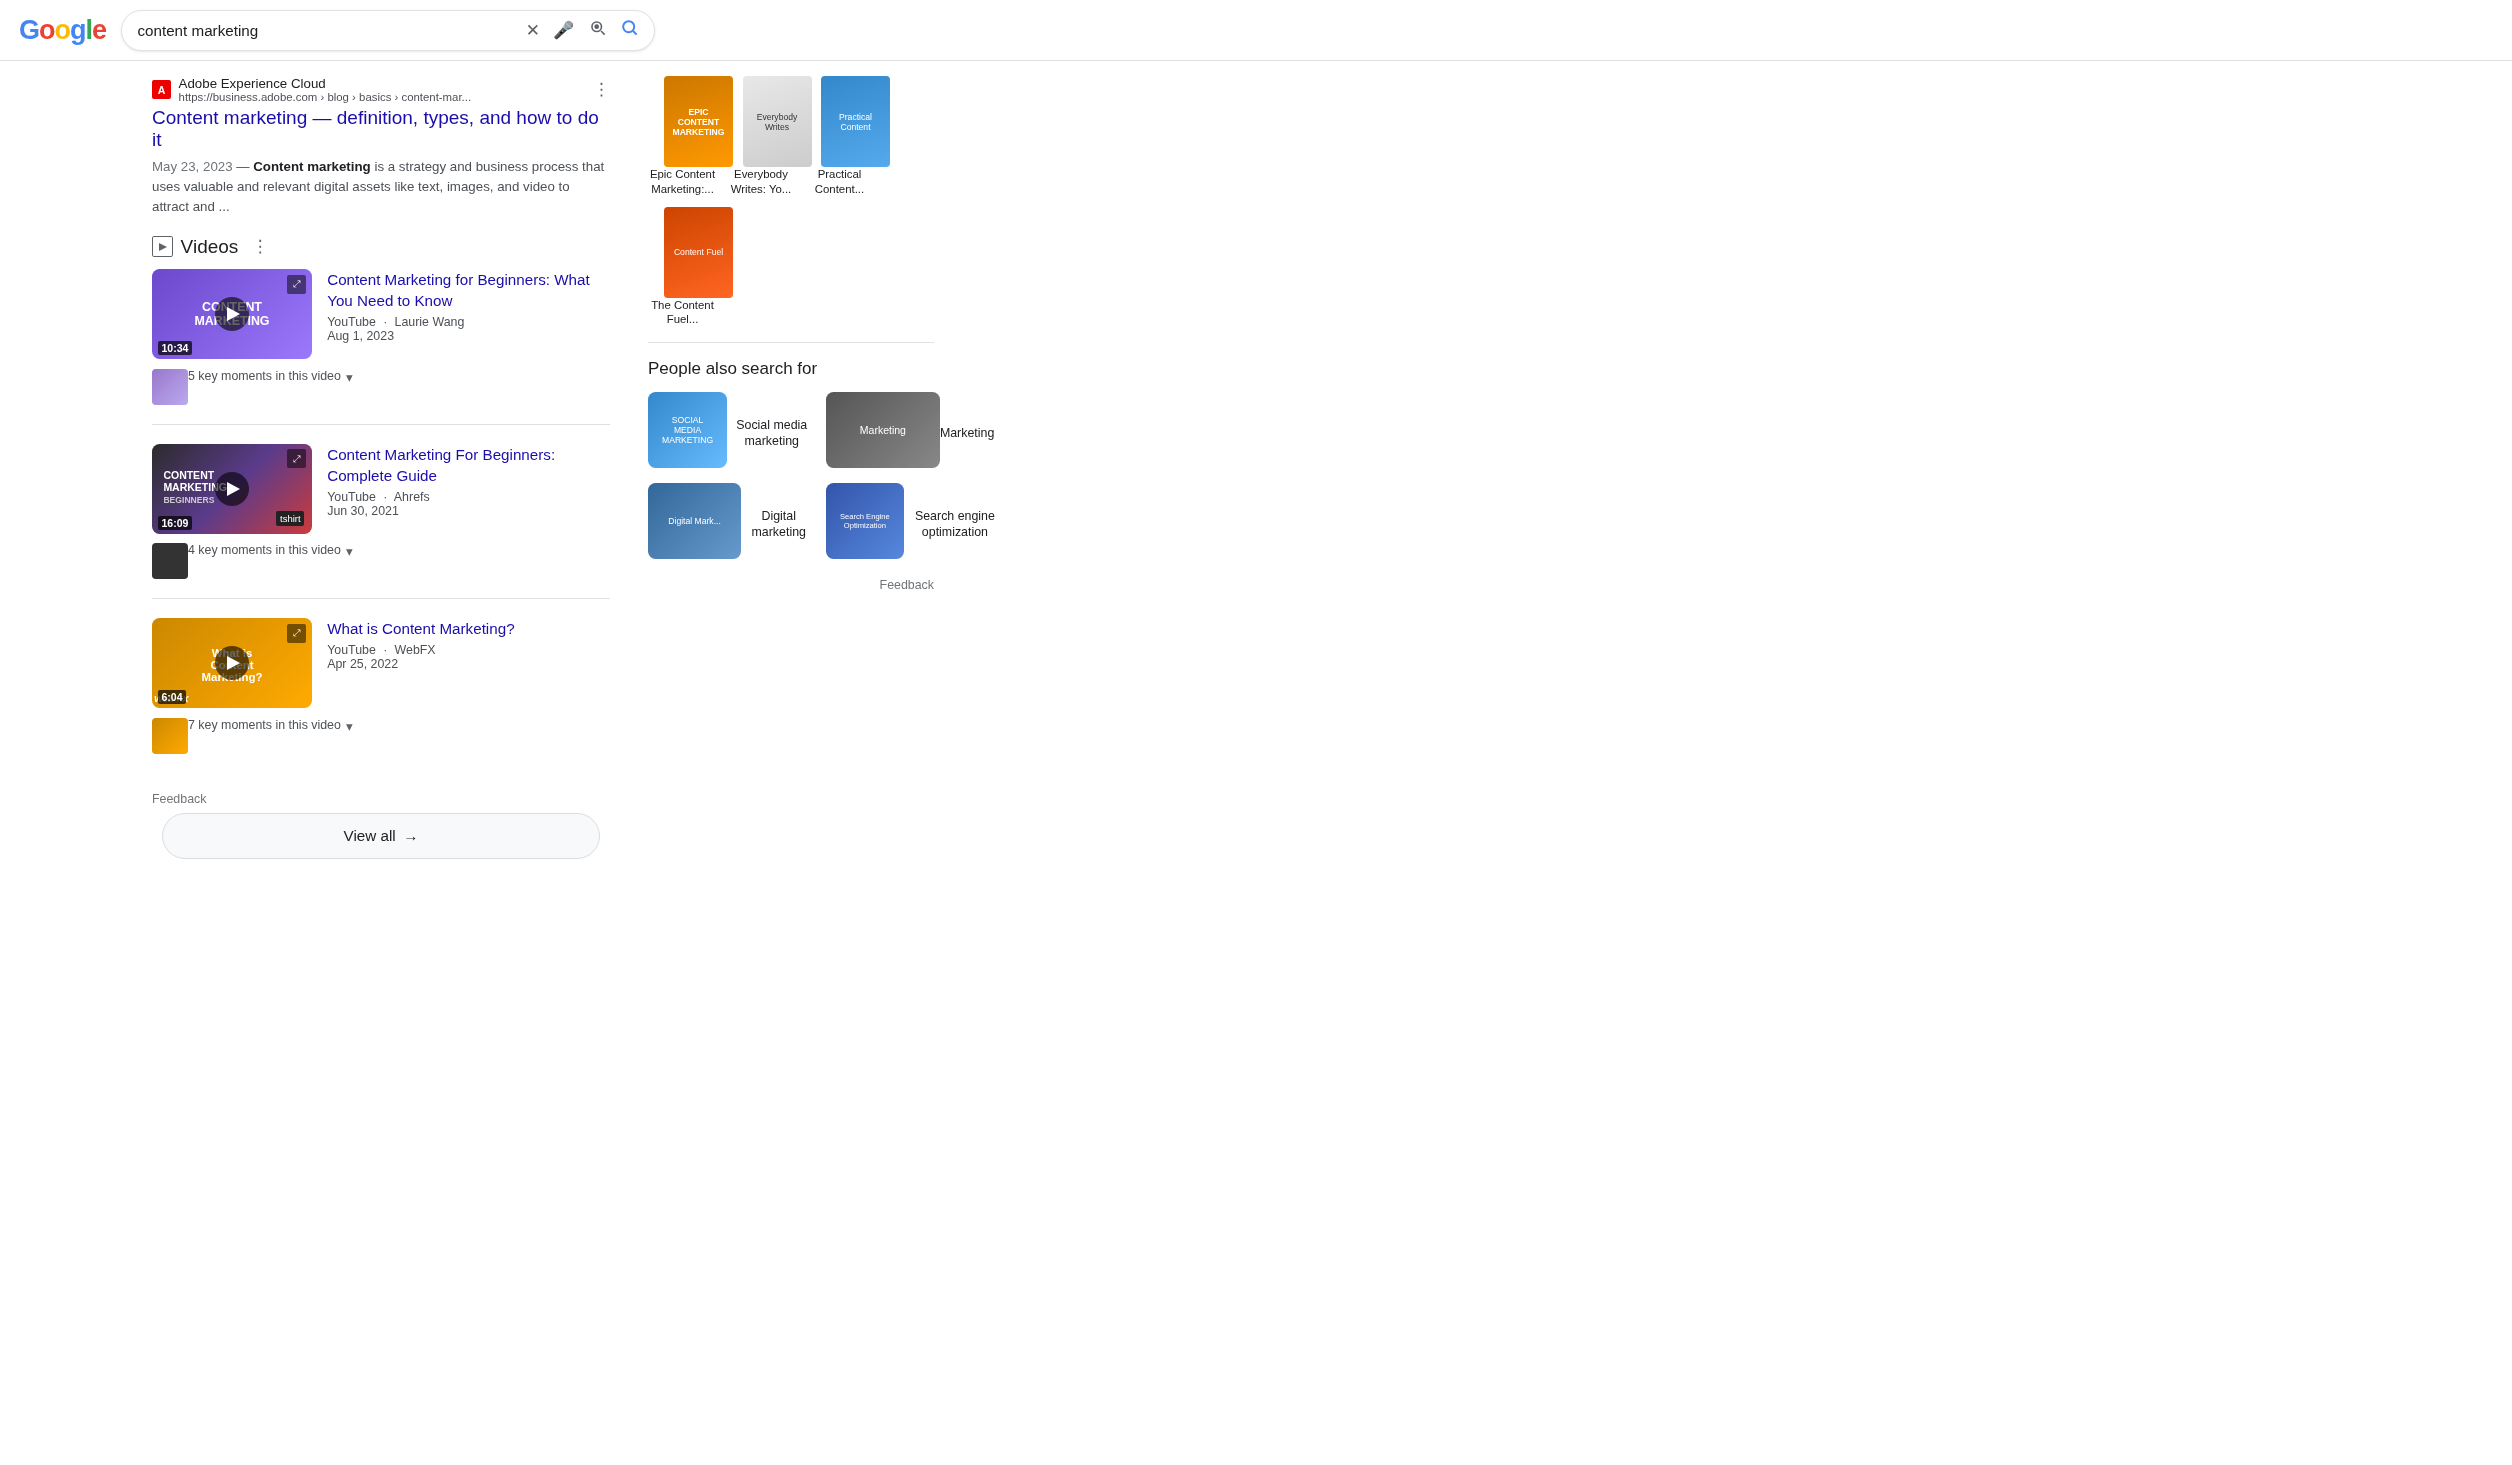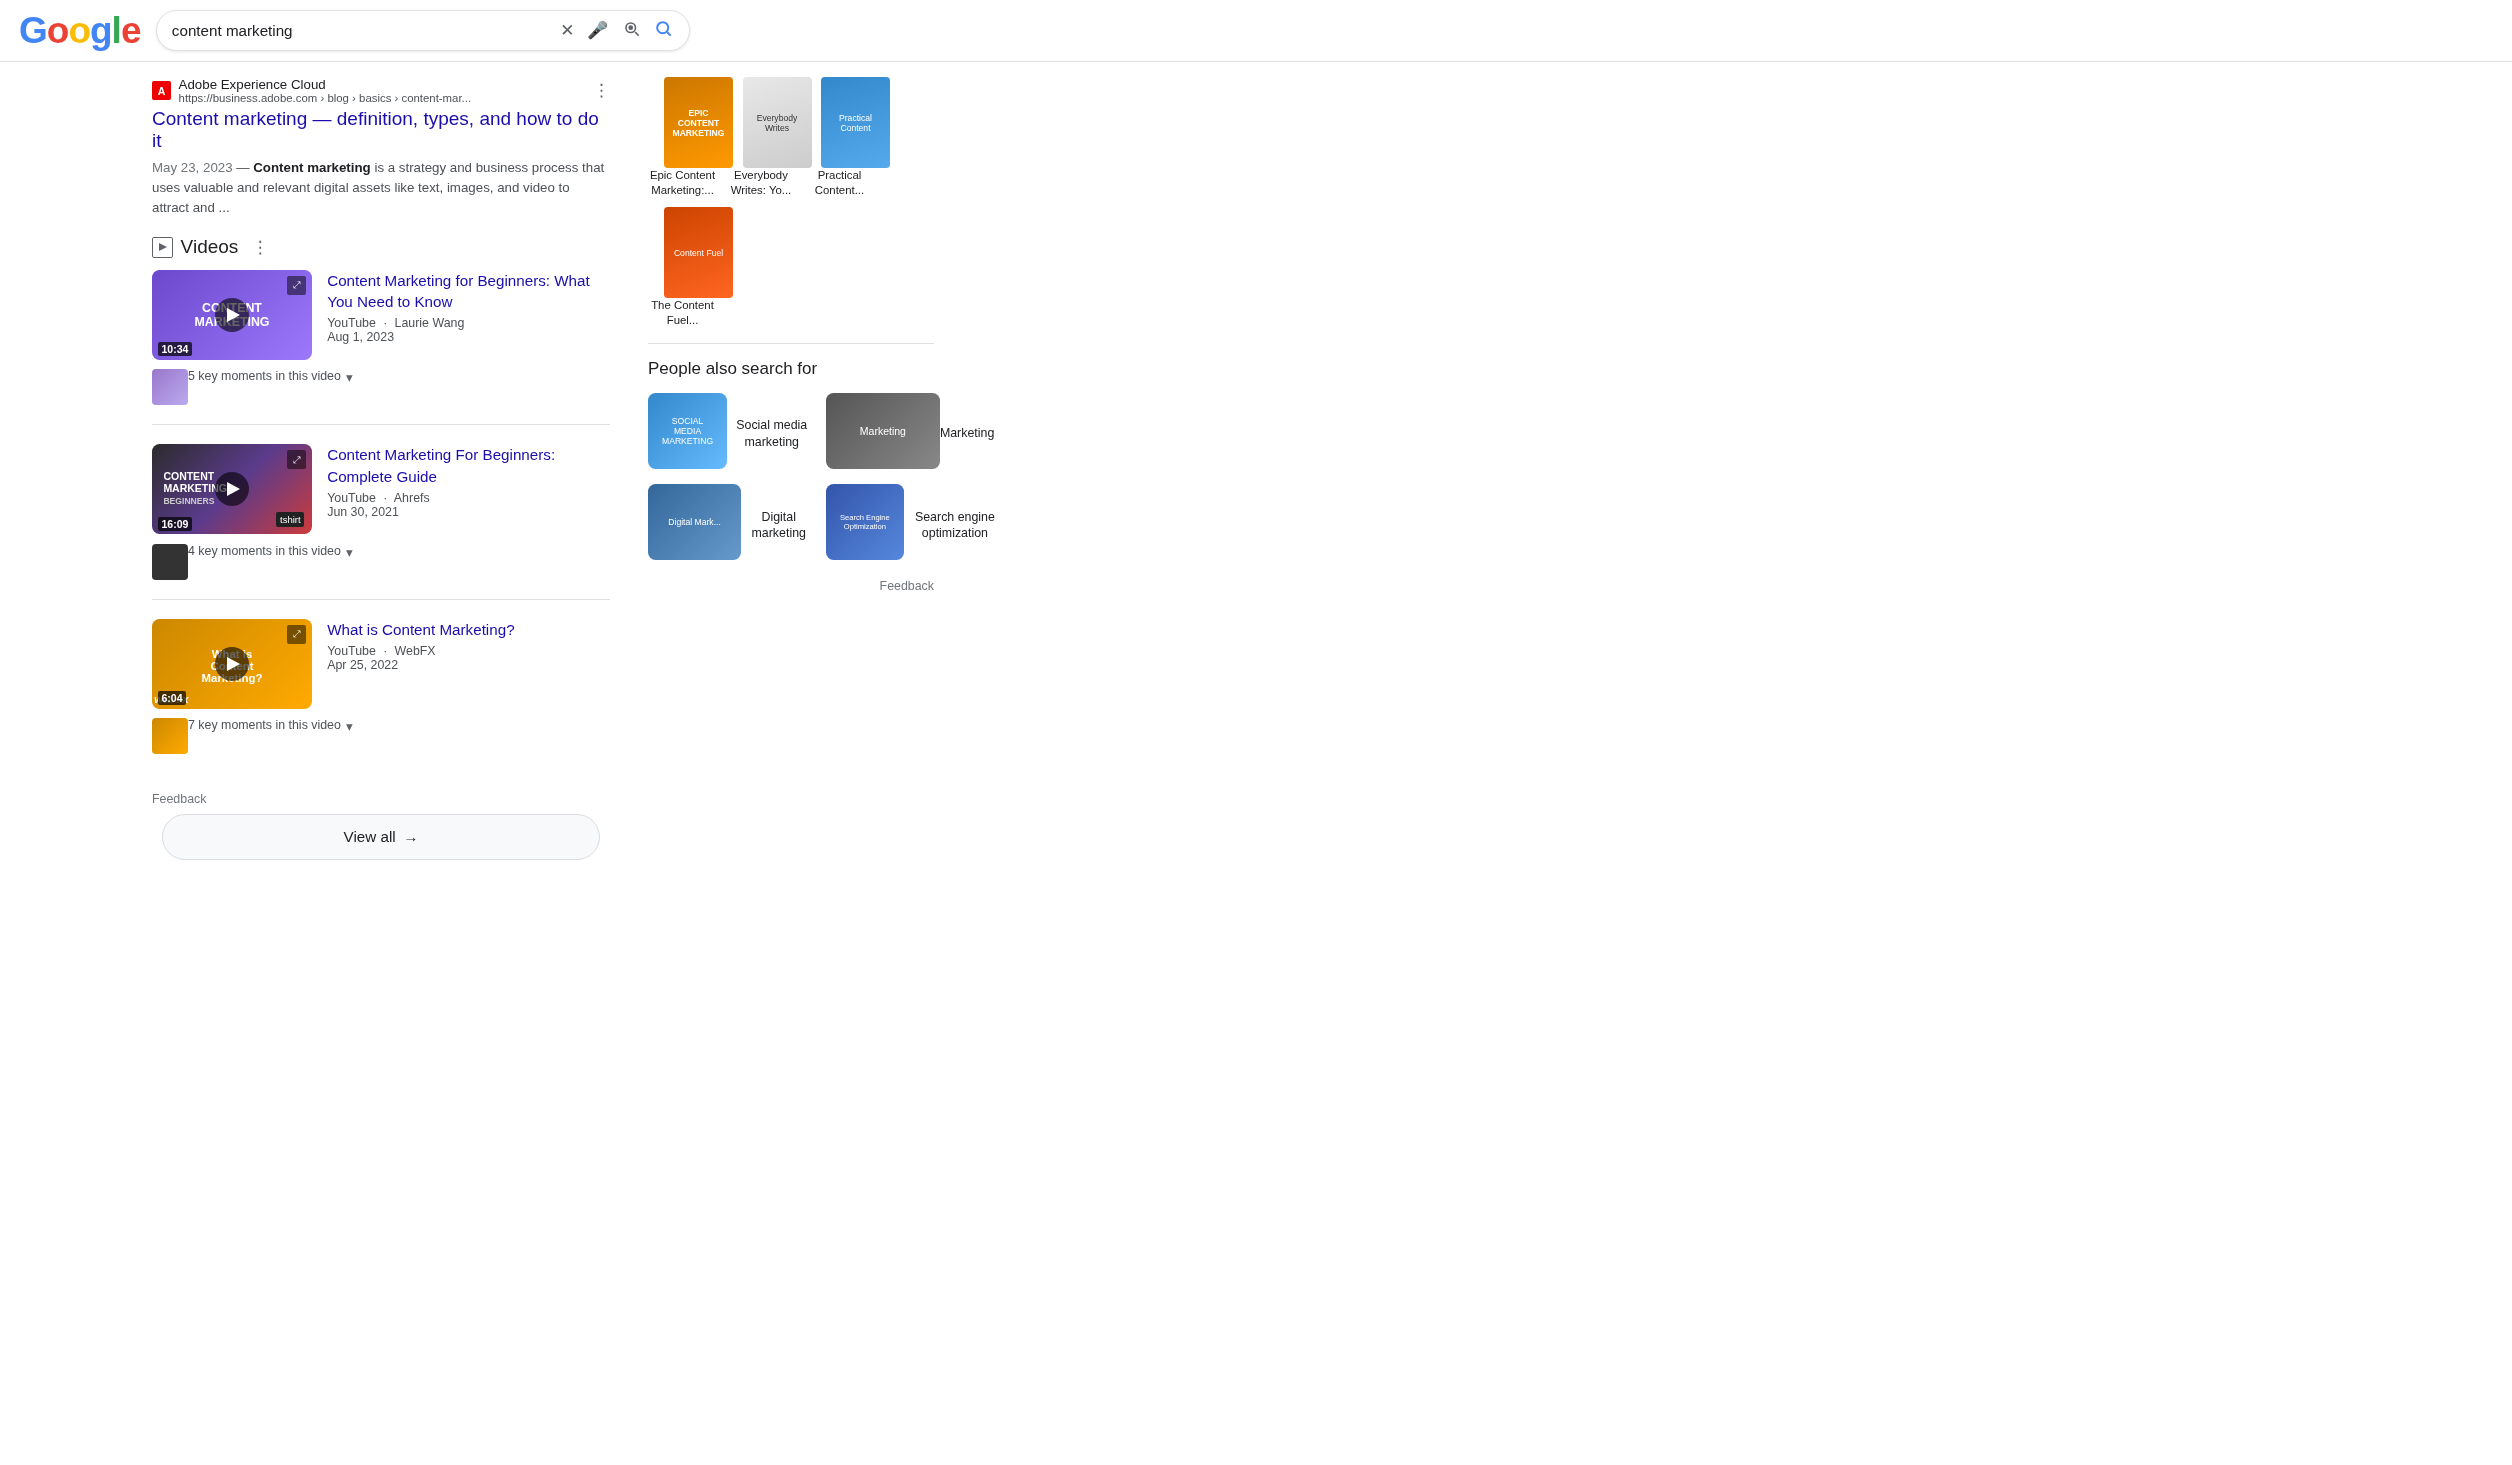--- a/index.html
+++ b/index.html
@@ -14,21 +14,21 @@
       display: flex;
       align-items: center;
       padding: 9.5px 19px;
       border-bottom: 1px solid #e0e0e0;
       position: sticky;
       top: 0;
       background: #fff;
       z-index: 10;
     }
     .google-logo {
-      font-size: 37px;
+      font-size: 27px;
       font-weight: bold;
       margin-right: 15.2px;
       letter-spacing: -1px;
     }
     .logo-g { color: #4285F4; }
     .logo-o1 { color: #EA4335; }
     .logo-o2 { color: #FBBC05; }
     .logo-g2 { color: #4285F4; }
     .logo-l { color: #34A853; }
     .logo-e { color: #EA4335; }

